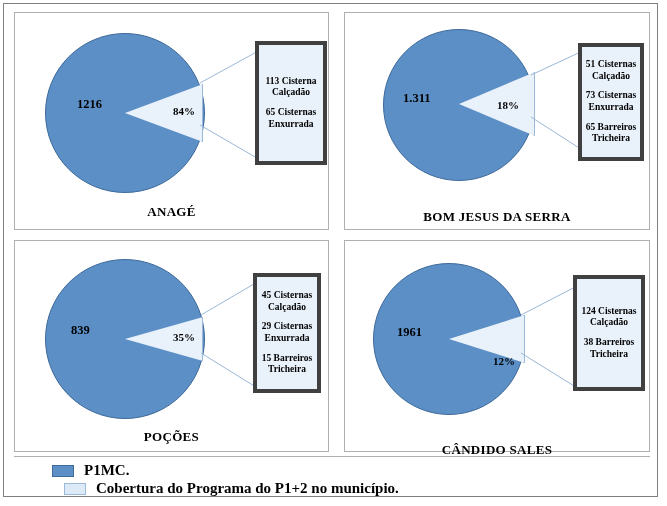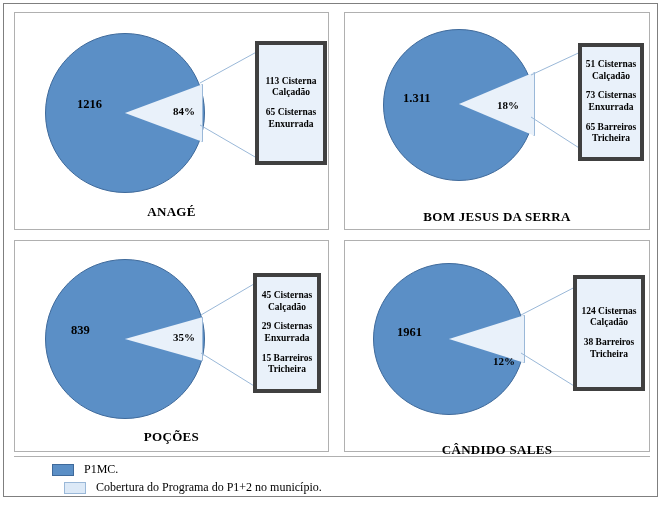--- a/index.html
+++ b/index.html
@@ -96,21 +96,21 @@
   }
   .legend-row{position:absolute;display:flex;align-items:center;}
   .swatch{
     width:22px;height:12px;
     border:1px solid #9ab8d8;
     box-sizing:border-box;
     margin-right:10px;
   }
   .sw-dark{background:#5b8fc6;border-color:#3f6a9b;}
   .sw-light{background:#dce9f7;}
-  .legend-label{font-size:12px;font-weight:normal;}
+  .legend-label{font-size:15px;font-weight:bold;}
   .sep{
     position:absolute;left:0;top:0;width:636px;height:1px;background:#b0b0b0;
   }
 </style>
 </head>
 <body>
 
 <div id="frame">
 
   <div class="grid">

